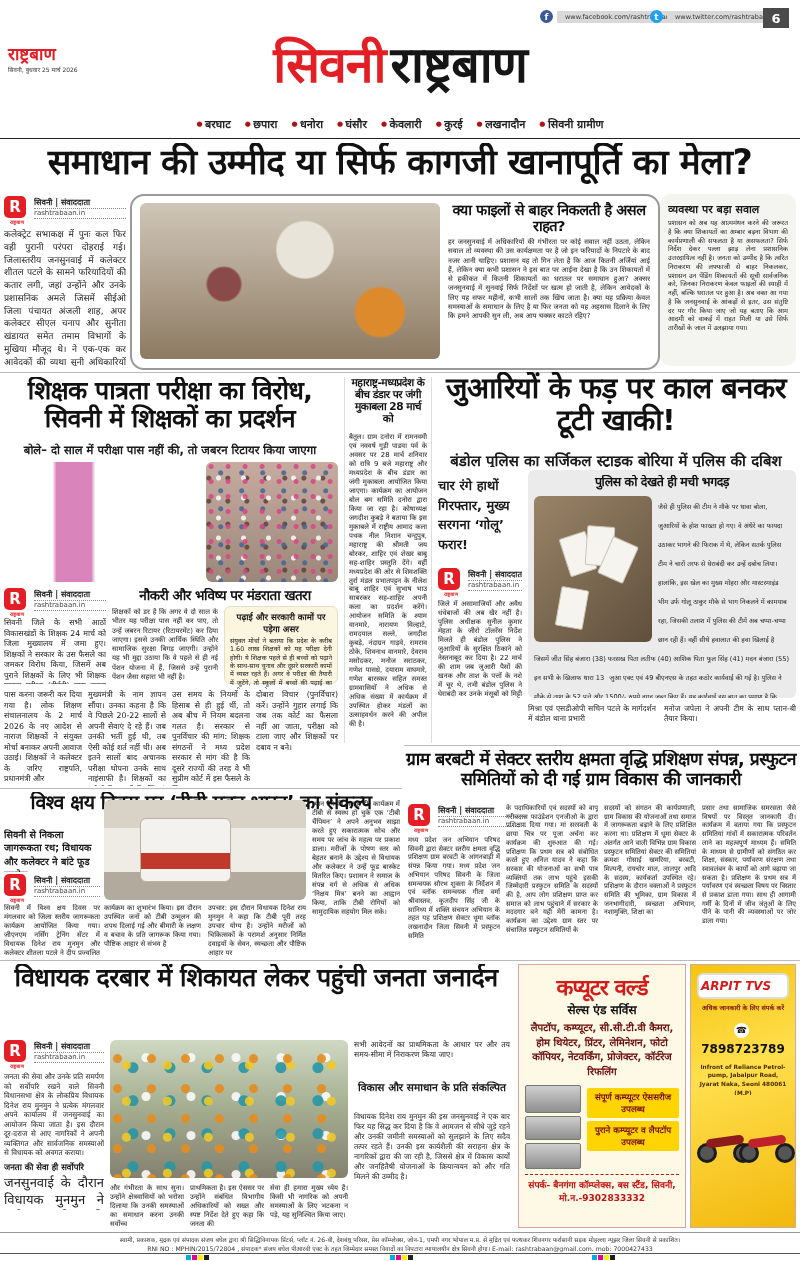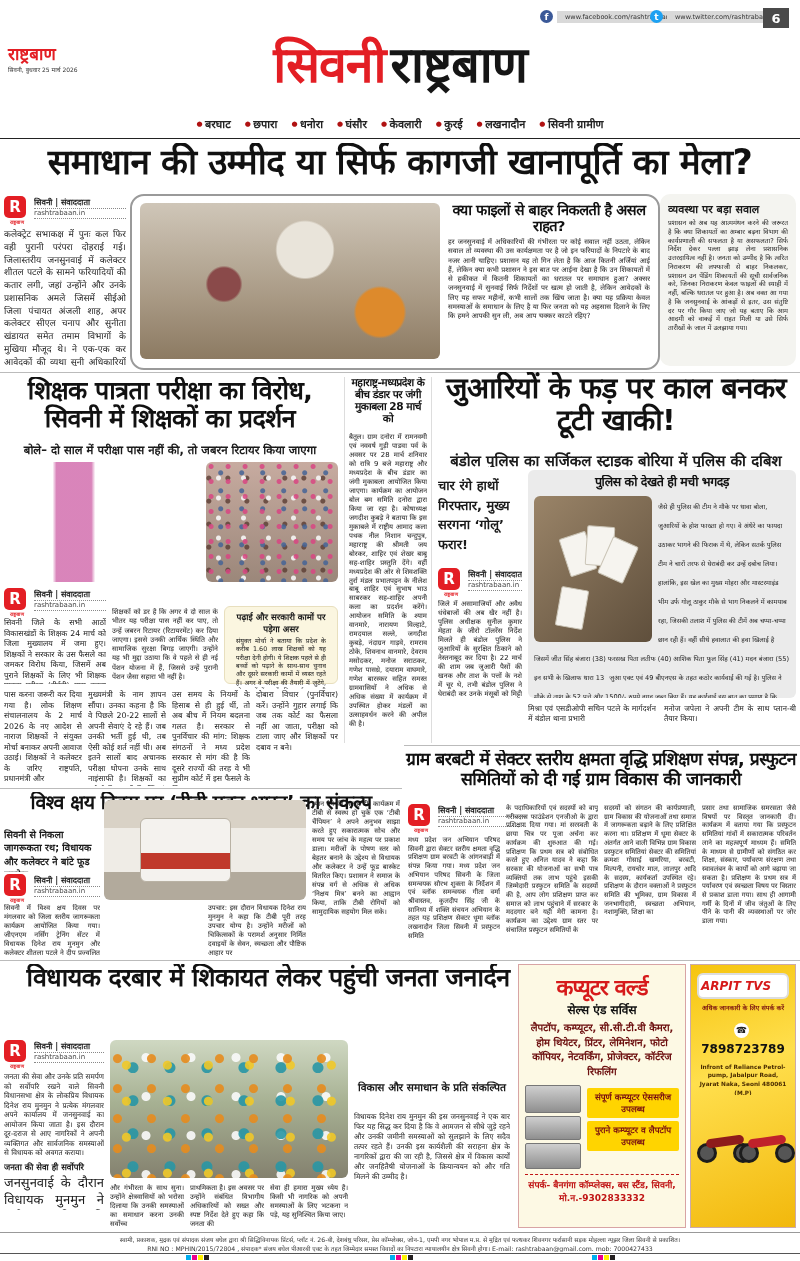--- a/index.html
+++ b/index.html
@@ -173,22 +173,23 @@
           <div class="rcap">राष्ट्रबाण</div>
         </div>
       <div class="bmeta">
           <div class="blabel">सिवनी | संवाददाता</div>
           <div class="bsite">rashtrabaan.in</div>
         </div>
     </div>
   </div>
   <div class="abs just clip" style="left:4px;top:618px;width:102px;height:66px;font-size:7.8px;line-height:1.35;">सिवनी जिले के सभी आठों विकासखंडों के शिक्षक 24 मार्च को जिला मुख्यालय में जमा हुए। शिक्षकों ने सरकार के उस फैसले का जमकर विरोध किया, जिसमें अब पुराने शिक्षकों के लिए भी शिक्षक पात्रता परीक्षा (टीईटी) पास करना जरूरी कर दिया गया है।</div>
 
+  <div class="abs hl ctr clip" style="left:112px;top:588px;width:226px;height:18px;font-size:13.5px;">नौकरी और भविष्य पर मंडराता खतरा</div>
   <div class="abs just clip" style="left:112px;top:608px;width:106px;height:76px;font-size:7px;line-height:1.33;">शिक्षकों को डर है कि अगर वे दो साल के भीतर यह परीक्षा पास नहीं कर पाए, तो उन्हें जबरन रिटायर (रिटायरमेंट) कर दिया जाएगा। इससे उनकी आर्थिक स्थिति और सामाजिक सुरक्षा बिगड़ जाएगी। उन्होंने यह भी मुद्दा उठाया कि वे पहले से ही नई पेंशन योजना में हैं, जिससे उन्हें पुरानी पेंशन जैसा सहारा भी नहीं है।</div>
-  <div class="abs creambox" style="left:224px;top:606px;width:114px;height:78px;padding:4px 11px;box-sizing:border-box;">
+  <div class="abs creambox" style="left:224px;top:606px;width:114px;height:78px;padding:4px 5px;box-sizing:border-box;">
     <div class="bold ctr clip" style="font-size:8.6px;">पढ़ाई और सरकारी कामों पर पड़ेगा असर</div>
     <div class="just clip" style="font-size:6.4px;line-height:1.3;height:52px;margin-top:2px;">संयुक्त मोर्चा ने बताया कि प्रदेश के करीब 1.60 लाख शिक्षकों को यह परीक्षा देनी होगी। ये शिक्षक पहले से ही बच्चों को पढ़ाने के साथ-साथ चुनाव और दूसरे सरकारी कामों में व्यस्त रहते हैं। अगर वे परीक्षा की तैयारी में जुटेंगे, तो स्कूलों में बच्चों की पढ़ाई का भारी नुकसान होगा।</div>
   </div>
 
   <div class="abs just clip" style="left:4px;top:690px;width:78px;height:96px;font-size:7.8px;line-height:1.35;">पास करना जरूरी कर दिया गया है। लोक शिक्षण संचालनालय के 2 मार्च 2026 के नए आदेश से नाराज शिक्षकों ने संयुक्त मोर्चा बनाकर अपनी आवाज उठाई। शिक्षकों ने कलेक्टर के जरिए राष्ट्रपति, प्रधानमंत्री और</div>
   <div class="abs just clip" style="left:88px;top:690px;width:78px;height:96px;font-size:7.8px;line-height:1.35;">मुख्यमंत्री के नाम ज्ञापन सौंपा। उनका कहना है कि वे पिछले 20-22 सालों से अपनी सेवाएं दे रहे हैं। जब उनकी भर्ती हुई थी, तब ऐसी कोई शर्त नहीं थी। अब इतने सालों बाद अचानक परीक्षा थोपना उनके साथ नाइंसाफी है। शिक्षकों का तर्क है कि पुरानी नियुक्तियां</div>
   <div class="abs just clip" style="left:172px;top:690px;width:78px;height:96px;font-size:7.8px;line-height:1.35;">उस समय के नियमों के हिसाब से ही हुई थीं, तो अब बीच में नियम बदलना गलत है। सरकार से पुनर्विचार की मांग: शिक्षक संगठनों ने मध्य प्रदेश सरकार से मांग की है कि दूसरे राज्यों की तरह वे भी सुप्रीम कोर्ट में इस फैसले के खिलाफ</div>
   <div class="abs just clip" style="left:256px;top:690px;width:82px;height:96px;font-size:7.8px;line-height:1.35;">दोबारा विचार (पुनर्विचार) करें। उन्होंने गुहार लगाई कि जब तक कोर्ट का फैसला नहीं आ जाता, परीक्षा को टाला जाए और शिक्षकों पर दबाव न बने।</div>
 
   <div class="abs" style="left:344px;top:377px;width:88px;height:366px;border-left:1px solid #ddd;border-right:1px solid #ddd;padding:0 4px;box-sizing:border-box;">
@@ -246,20 +247,21 @@
           <div class="bsite">rashtrabaan.in</div>
         </div>
     </div>
   </div>
   <div class="abs just clip" style="left:4px;top:904px;width:96px;height:54px;font-size:6.9px;line-height:1.3;">सिवनी में विश्व क्षय दिवस पर मंगलवार को जिला स्तरीय जागरूकता कार्यक्रम आयोजित किया गया। जीएनएम नर्सिंग ट्रेनिंग सेंटर में विधायक दिनेश राय मुनमुन और कलेक्टर शीतला पटले ने दीप प्रज्वलित कर</div>
   <div class="abs ph ph-van" style="left:104px;top:800px;width:202px;height:100px;">
     <div class="van-body">
         <div class="van-stripe"></div>
       </div>
   </div>
+  <div class="abs just clip" style="left:104px;top:904px;width:97px;height:54px;font-size:6.9px;line-height:1.3;">कार्यक्रम का शुभारंभ किया। इस दौरान उपस्थित जनों को टीबी उन्मूलन की शपथ दिलाई गई और बीमारी के लक्षण व बचाव के प्रति जागरूक किया गया। पौष्टिक आहार से संभव है</div>
   <div class="abs just clip" style="left:208px;top:904px;width:98px;height:54px;font-size:6.9px;line-height:1.3;">उपचार: इस दौरान विधायक दिनेश राय मुनमुन ने कहा कि टीबी पूरी तरह उपचार योग्य है। उन्होंने मरीजों को चिकित्सकों के परामर्श अनुसार निर्मित दवाइयों के सेवन, स्वच्छता और पौष्टिक आहार पर</div>
   <div class="abs just clip" style="left:312px;top:800px;width:88px;height:158px;font-size:6.9px;line-height:1.3;">ध्यान देने की सलाह दी। कार्यक्रम में टीबी से स्वस्थ हो चुके एक ‘टीबी चैंपियन’ ने अपने अनुभव साझा करते हुए सकारात्मक सोच और समय पर जांच के महत्व पर प्रकाश डाला। मरीजों के पोषण स्तर को बेहतर बनाने के उद्देश्य से विधायक और कलेक्टर ने उन्हें फूड बास्केट वितरित किए। प्रशासन ने समाज के संपन्न वर्ग से अधिक से अधिक ‘निक्षय मित्र’ बनने का आह्वान किया, ताकि टीबी रोगियों को सामुदायिक सहयोग मिल सके।</div>
 
   <div class="abs hl ctr clip" style="left:404px;top:750px;width:394px;height:50px;font-size:17.5px;">ग्राम बरबटी में सेक्टर स्तरीय क्षमता वृद्धि प्रशिक्षण संपन्न, प्रस्फुटन समितियों को दी गई ग्राम विकास की जानकारी</div>
   <div class="abs" style="left:408px;top:804px;width:118px;">
     <div class="byline">
       <div class="rwrap">
           <div class="rbox">R</div>
           <div class="rcap">राष्ट्रबाण</div>
         </div>
@@ -269,42 +271,43 @@
         </div>
     </div>
   </div>
   <div class="abs just clip" style="left:408px;top:836px;width:92px;height:122px;font-size:6.7px;line-height:1.3;">मध्य प्रदेश जन अभियान परिषद सिवनी द्वारा सेक्टर स्तरीय क्षमता वृद्धि प्रशिक्षण ग्राम बरबटी के आंगनबाड़ी में संपन्न किया गया। मध्य प्रदेश जन अभियान परिषद सिवनी के जिला समन्वयक सौरभ शुक्ला के निर्देशन में एवं ब्लॉक समन्वयक गीता वर्मा श्रीवास्तव, कुलदीप सिंह जी के सानिध्य में शक्ति संचयन अभियान के तहत यह प्रशिक्षण सेक्टर धूमा ब्लॉक लखनादौन जिला सिवनी में प्रस्फुटन समिति</div>
   <div class="abs just clip" style="left:506px;top:804px;width:92px;height:154px;font-size:6.7px;line-height:1.3;">के पदाधिकारियों एवं सदस्यों को बापू गरीबदास फाउंडेशन एनजीओ के द्वारा प्रशिक्षण दिया गया। मां सरस्वती के छाया चित्र पर पूजा अर्चना कर कार्यक्रम की शुरुआत की गई। प्रशिक्षण कि प्रथम सत्र को संबोधित करते हुए अनिल यादव ने कहा कि सरकार की योजनाओं का सभी पात्र व्यक्तियों तक लाभ पहुंचे इसकी जिम्मेदारी प्रस्फुटन समिति के सदस्यों की है, आप लोग प्रशिक्षण प्राप्त कर समाज को लाभ पहुंचाने में सरकार के मददगार बने यही मेरी कामना है। कार्यक्रम का उद्देश्य ग्राम स्तर पर संचालित प्रस्फुटन समितियों के</div>
   <div class="abs just clip" style="left:604px;top:804px;width:92px;height:154px;font-size:6.7px;line-height:1.3;">सदस्यों को संगठन की कार्यप्रणाली, ग्राम विकास की योजनाओं तथा समाज में जागरूकता बढ़ाने के लिए प्रशिक्षित करना था। प्रशिक्षण में धूमा सेक्टर के अंतर्गत आने वाली विभिन्न ग्राम विकास प्रस्फुटन समितियां सेक्टर की समितियां क्रमशः गोसाई खमरिया, बरबटी, मिल्पनी, रायचोर माल, लालपुर आदि के सदस्य, कार्यकर्ता उपस्थित रहे। प्रशिक्षण के दौरान वक्ताओं ने प्रस्फुटन समिति की भूमिका, ग्राम विकास में जनभागीदारी, स्वच्छता अभियान, नशामुक्ति, शिक्षा का</div>
   <div class="abs just clip" style="left:702px;top:804px;width:94px;height:154px;font-size:6.7px;line-height:1.3;">प्रसार तथा सामाजिक समरसता जैसे विषयों पर विस्तृत जानकारी दी। कार्यक्रम में बताया गया कि प्रस्फुटन समितियां गांवों में सकारात्मक परिवर्तन लाने का महत्वपूर्ण माध्यम हैं। समिति के माध्यम से ग्रामीणों को संगठित कर शिक्षा, संस्कार, पर्यावरण संरक्षण तथा स्वावलंबन के कार्यों को आगे बढ़ाया जा सकता है। प्रशिक्षण के प्रथम सत्र में पर्यावरण एवं स्वच्छता विषय पर विस्तार से प्रकाश डाला गया। साथ ही आगामी गर्मी के दिनों में जीव जंतुओं के लिए पीने के पानी की व्यवस्थाओं पर जोर डाला गया।</div>
 
   <div class="abs thinrule" style="left:0;top:960px;width:800px;"></div>
 
-  <div class="abs hl ctr clip" style="left:0;top:964px;width:512px;height:36px;font-size:25px;margin-left:12px;">विधायक दरबार में शिकायत लेकर पहुंची जनता जनार्दन</div>
+  <div class="abs hl ctr clip" style="left:0;top:964px;width:512px;height:36px;font-size:25px;">विधायक दरबार में शिकायत लेकर पहुंची जनता जनार्दन</div>
   <div class="abs" style="left:4px;top:1040px;width:100px;">
     <div class="byline">
       <div class="rwrap">
           <div class="rbox">R</div>
           <div class="rcap">राष्ट्रबाण</div>
         </div>
       <div class="bmeta">
           <div class="blabel">सिवनी | संवाददाता</div>
           <div class="bsite">rashtrabaan.in</div>
         </div>
     </div>
   </div>
   <div class="abs" style="left:4px;top:1072px;width:100px;height:156px;">
     <div class="just clip" style="font-size:7.2px;line-height:1.32;max-height:104px;">जनता की सेवा और उनके प्रति समर्पण को सर्वोपरि रखने वाले सिवनी विधानसभा क्षेत्र के लोकप्रिय विधायक दिनेश राय मुनमुन ने प्रत्येक मंगलवार अपने कार्यालय में जनसुनवाई का आयोजन किया जाता है। इस दौरान दूर-दराज से आए नागरिकों ने अपनी व्यक्तिगत और सार्वजनिक समस्याओं से विधायक को अवगत कराया।</div>
     <div class="bold clip" style="font-size:8.4px;margin:3px 0 2px;">जनता की सेवा ही सर्वोपरि</div>
     <div class="just clip" style="font-size:13px;line-height:1.32;max-height:36px;">जनसुनवाई के दौरान विधायक मुनमुन ने प्रत्येक नागरिक की बात को अत्यंत धैर्य</div>
   </div>
   <div class="abs ph ph-meeting" style="left:110px;top:1040px;width:238px;height:138px;"></div>
   <div class="abs just clip" style="left:110px;top:1184px;width:74px;height:44px;font-size:6.9px;line-height:1.3;">और गंभीरता के साथ सुना। उन्होंने क्षेत्रवासियों को भरोसा दिलाया कि उनकी समस्याओं का समाधान करना उनकी सर्वोच्च</div>
-  <div class="abs just clip" style="left:190px;top:1184px;width:74px;height:44px;font-size:6.9px;line-height:1.3;">प्राथमिकता है। इस अवसर पर उन्होंने संबंधित विभागीय अधिकारियों को सख्त और स्पष्ट निर्देश देते हुए कहा कि जनता की</div>
+  <div class="abs just clip" style="left:190px;top:1184px;width:74px;height:44px;font-size:6.9px;line-height:1.3;">प्राथमिकता है। इस ऐससर पर उन्होंने संबंधित विभागीय अधिकारियों को सख्त और स्पष्ट निर्देश देते हुए कहा कि जनता की</div>
   <div class="abs just clip" style="left:270px;top:1184px;width:78px;height:44px;font-size:6.9px;line-height:1.3;">सेवा ही हमारा मुख्य ध्येय है। किसी भी नागरिक को अपनी समस्याओं के लिए भटकना न पड़े, यह सुनिश्चित किया जाए।</div>
+  <div class="abs just clip" style="left:354px;top:1040px;width:156px;height:36px;font-size:7.6px;line-height:1.35;">सभी आवेदनों का प्राथमिकता के आधार पर और तय समय-सीमा में निराकरण किया जाए।</div>
   <div class="abs bold ctr clip" style="left:354px;top:1080px;width:156px;height:30px;font-size:10.5px;line-height:1.35;">विकास और समाधान के प्रति संकल्पित</div>
   <div class="abs just clip" style="left:354px;top:1112px;width:156px;height:116px;font-size:7.4px;line-height:1.35;">विधायक दिनेश राय मुनमुन की इस जनसुनवाई ने एक बार फिर यह सिद्ध कर दिया है कि वे आमजन से सीधे जुड़े रहने और उनकी जमीनी समस्याओं को सुलझाने के लिए सदैव तत्पर रहते हैं। उनकी इस कार्यशैली की सराहना क्षेत्र के नागरिकों द्वारा की जा रही है, जिससे क्षेत्र में विकास कार्यों और जनहितैषी योजनाओं के क्रियान्वयन को और गति मिलने की उम्मीद है।</div>
 
   <div class="abs cw" style="left:518px;top:964px;width:168px;height:264px;padding:6px;box-sizing:border-box;">
     <div class="ctr cw-title">कप्यूटर वर्ल्ड</div>
     <div class="ctr cw-sub">सेल्स एंड सर्विस</div>
     <div class="ctr cw-body clip" style="height:62px;margin-top:3px;">लैपटॉप, कम्प्यूटर, सी.सी.टी.वी कैमरा, होम थियेटर, प्रिंटर, लेमिनेशन, फोटो कॉपियर, नेटवर्किंग, प्रोजेक्टर, कॉर्टरेज रिफलिंग</div>
     <div style="display:flex;gap:4px;margin-top:2px;">
       <div style="width:58px;">
         <div class="thumb" style="width:54px;height:26px;margin-bottom:3px;"></div>

